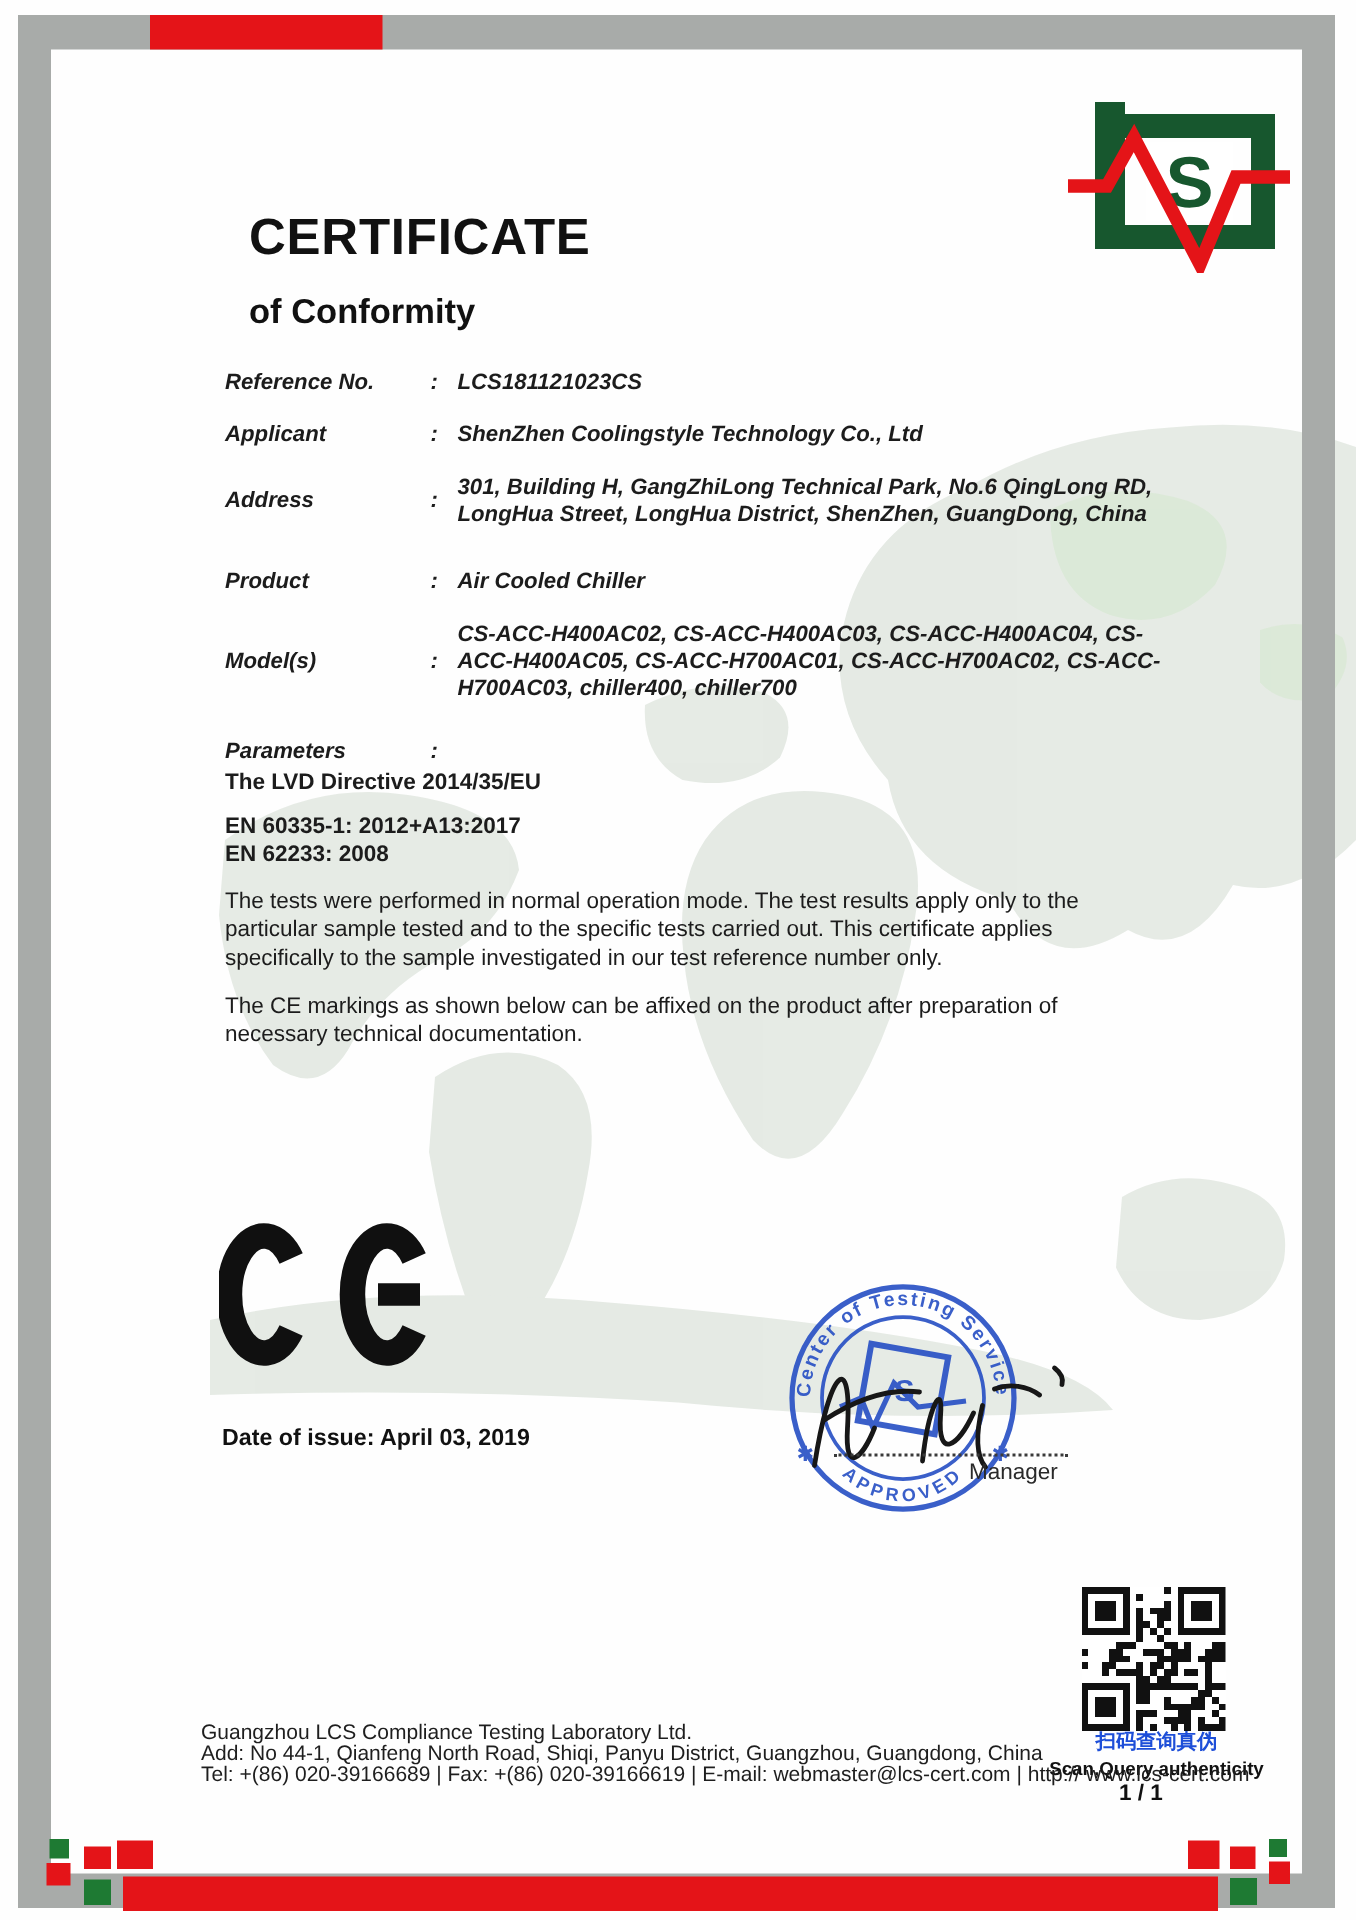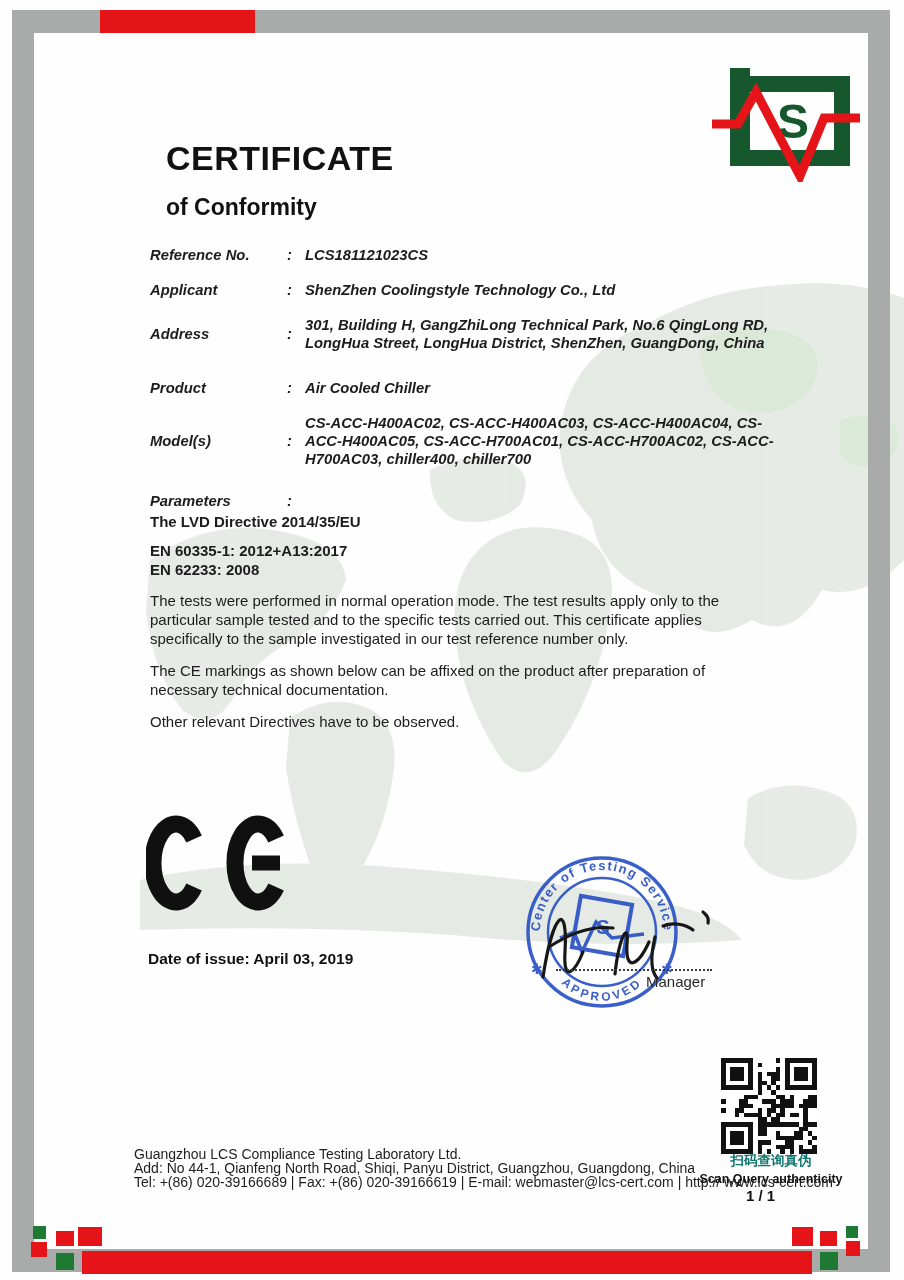--- a/index.html
+++ b/index.html
@@ -58,21 +58,21 @@
   .ce{position:absolute;left:146px;top:812px;}
   .date-line{position:absolute;left:148px;top:950px;font-size:15.5px;font-weight:bold;color:#111;}
   
   .stamp{position:absolute;left:512px;top:842px;opacity:0.92;}
   .sig{position:absolute;left:535px;top:882px;}
   .sig-line{position:absolute;left:556px;top:969px;width:156px;border-top:2px dotted #3a3a3a;}
   .manager{position:absolute;left:646px;top:973px;font-size:15px;color:#2a2a2a;}
   
   .qr{position:absolute;left:721px;top:1058px;width:96px;height:96px;}
   .qr-captions{position:absolute;left:698px;top:1152px;width:146px;text-align:center;}
-  .qr-zh{font-size:13.5px;font-weight:bold;color:#0f766e;}
+  .qr-zh{font-size:13.5px;font-weight:bold;color:#1d4ed8;}
   .qr-en{font-size:12.5px;font-weight:bold;color:#111;margin-top:2px;}
   .page-num{position:absolute;left:746px;top:1187px;font-size:15px;font-weight:bold;color:#111;}
   .footer{position:absolute;left:134px;top:1148px;font-size:14px;line-height:13.8px;color:#1e1e1e;}
 </style>
 </head>
 <body>
 
 <div class="page">
 
   <svg class="map" width="904" height="1280" viewBox="0 0 904 1280">
@@ -160,21 +160,20 @@
     </div>
 
     <div class="bodytext">
       <p class="bold mb10">The LVD Directive 2014/35/EU</p>
       <div class="std-block">
         <div class="std">EN 60335-1: 2012+A13:2017</div>
         <div class="std">EN 62233: 2008</div>
       </div>
       <p>The tests were performed in normal operation mode. The test results apply only to the particular sample tested and to the specific tests carried out. This certificate applies specifically to the sample investigated in our test reference number only.</p>
       <p>The CE markings as shown below can be affixed on the product after preparation of necessary technical documentation.</p>
-      <p>Other relevant Directives have to be observed.</p>
     </div>
 
     <svg class="ce" width="150" height="102" viewBox="0 0 150 102">
       <path d="M 48.1 27 A 23 39 0 1 0 48.1 75" fill="none" stroke="#101010" stroke-width="17"></path>
       <path d="M 130.1 27 A 23 39 0 1 0 130.1 75" fill="none" stroke="#101010" stroke-width="17"></path>
       <line x1="106" y1="51" x2="134" y2="51" stroke="#101010" stroke-width="15"></line>
     </svg>
 
     <div class="date-line">Date of issue: April 03, 2019</div>
 

